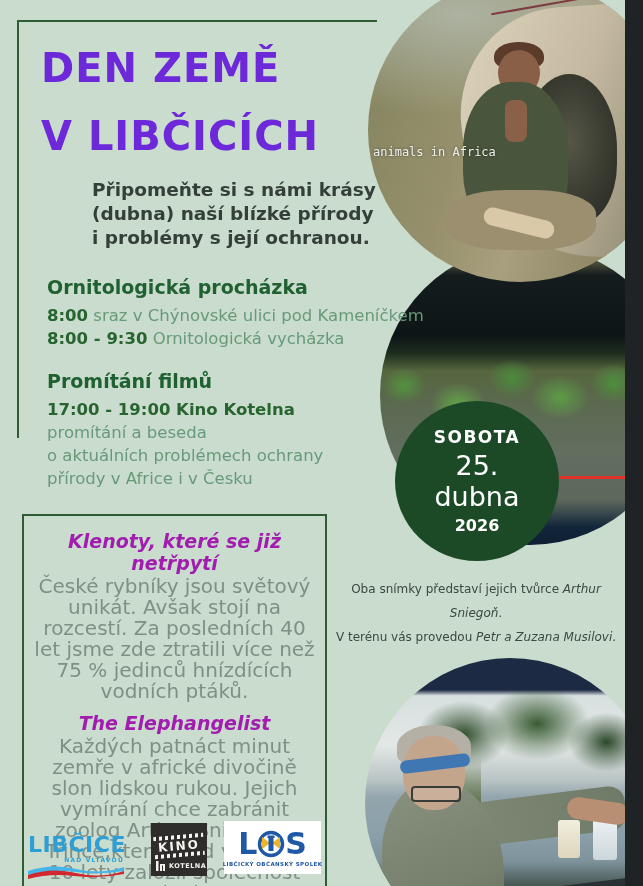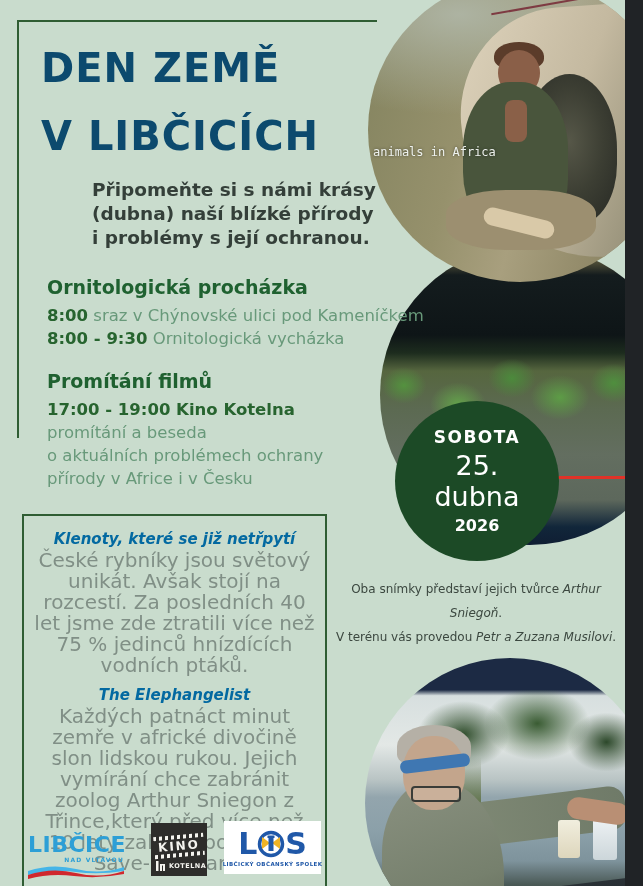--- a/index.html
+++ b/index.html
@@ -5,36 +5,36 @@
   html,body{margin:0;padding:0;}
   .poster{
     position:relative; width:643px; height:886px;
     background:#c9dccd; overflow:hidden;
     font-family:"DejaVu Sans","Liberation Sans",sans-serif;
   }
   
   .frame-top{position:absolute;left:17px;top:20px;width:360px;height:0;border-top:2px solid #2f5d33;z-index:4;}
   .frame-left{position:absolute;left:17px;top:20px;width:0;height:418px;border-left:2px solid #2f5d33;z-index:4;}
   
-  .title{position:absolute;left:41px;top:34px;z-index:5;color:#0c4a6e;font-weight:bold;
+  .title{position:absolute;left:41px;top:34px;z-index:5;color:#6d28d9;font-weight:bold;
          font-size:40px;line-height:68px;letter-spacing:1px;}
   .subtitle{position:absolute;left:92px;top:178px;z-index:5;color:#343f39;font-weight:bold;
             font-size:18.5px;line-height:24px;}
   
   .sched{position:absolute;left:47px;z-index:5;}
   .sched.walk{top:276px;}
   .sched.films{top:363px;margin-top:7px;}
   .sched-h{font-size:19px;font-weight:bold;color:#1f6130;margin:0 0 6px;}
   .sched-line{font-size:16.5px;line-height:23px;color:#68997a;}
   .sched-line .t{font-weight:bold;color:#27642f;}
   .venue{font-size:16.5px;line-height:23px;font-weight:bold;color:#27642f;}
   
   .filmbox{position:absolute;left:22px;top:514px;width:283px;min-height:235px;z-index:5;
            border:2px solid #2f5d33;padding:14px 9px 10px;text-align:center;}
-  .filmbox h3{margin:0 0 2px;font-size:15px;font-style:italic;font-weight:bold;color:#0369a1;}
+  .filmbox h3{margin:0 0 2px;font-size:19px;font-style:italic;font-weight:bold;color:#a21caf;}
   .filmbox p{margin:0 0 10px;font-size:20px;line-height:21px;color:#808f86;}
   
   .circle{position:absolute;border-radius:50%;overflow:hidden;}
   .photo-a{left:368px;top:-22px;width:304px;height:304px;z-index:3;
     background:
       radial-gradient(130% 60% at 30% 12%, #adb3a2 0%, rgba(173,179,162,0) 55%),
       linear-gradient(105deg,#83835f 0%,#96916c 35%,#a89f7e 55%,#948c6b 75%,#7d7a58 100%);}
   .pa-tent{position:absolute;right:-30px;top:28px;width:240px;height:252px;
     background:linear-gradient(115deg,#ded3bc 0%,#c4b9a0 45%,#9a947c 75%,#6f6c58 100%);
     border-radius:45% 8% 25% 60%;transform:rotate(-4deg);}

